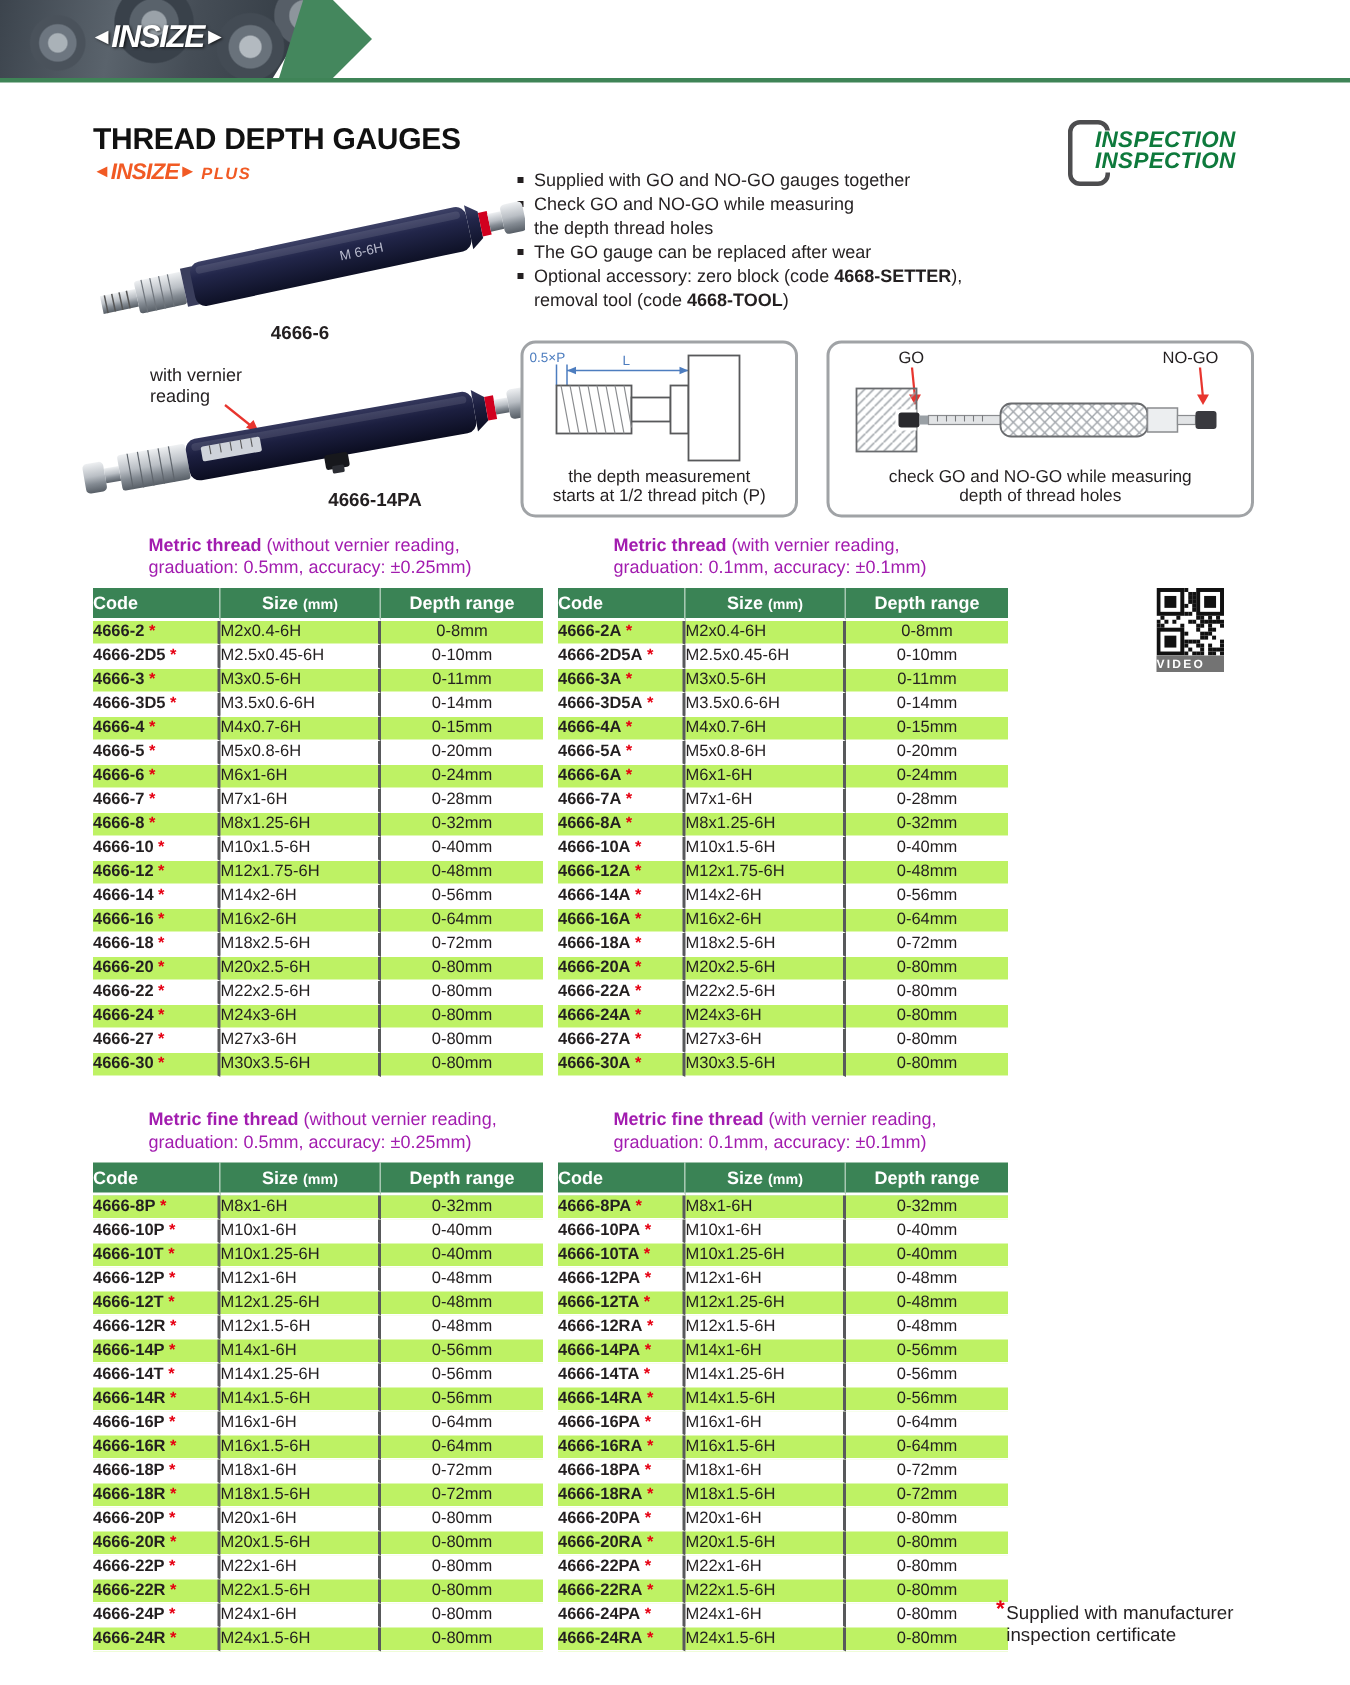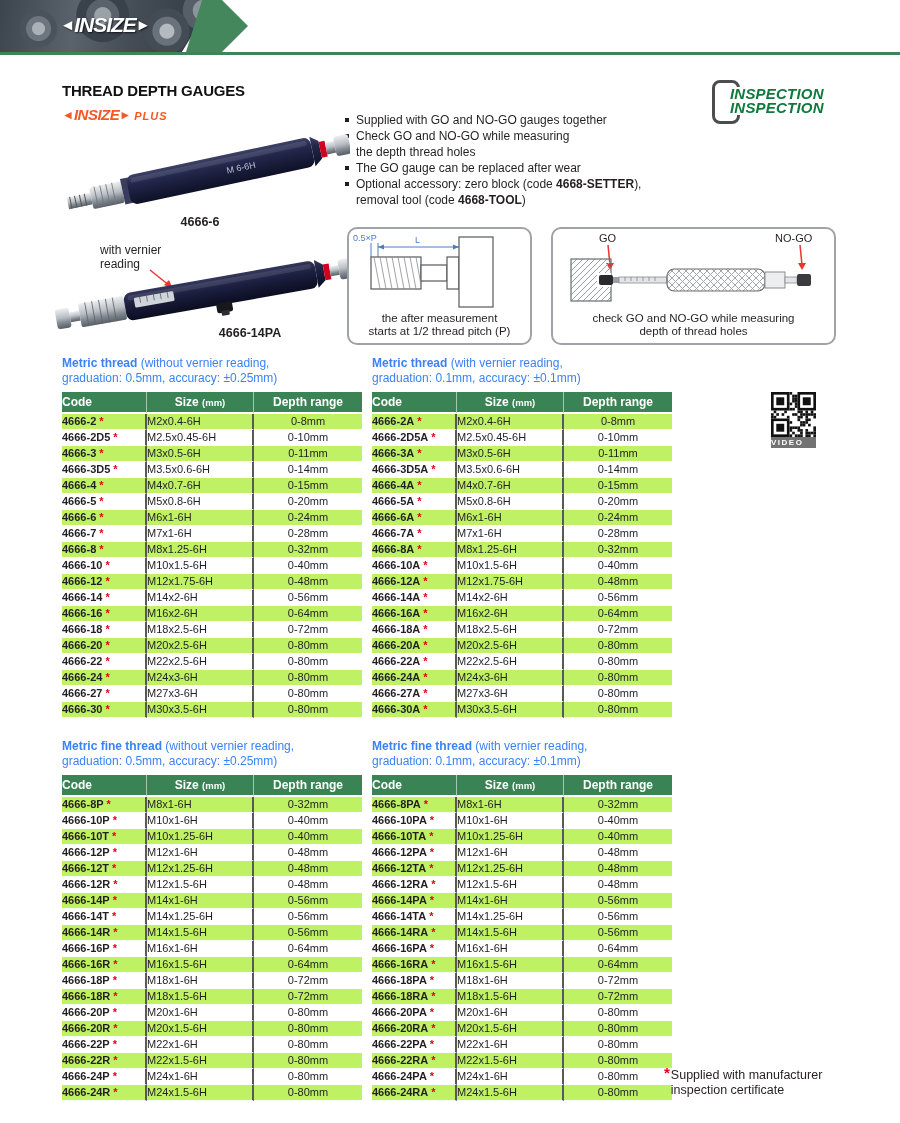--- a/index.html
+++ b/index.html
@@ -17,21 +17,21 @@
       linear-gradient(100deg,#3c444d 0%,#5a636c 35%,#454d56 60%,#303840 100%);}
   .banner-logo{position:absolute;left:30px;top:13px;width:150px;text-align:center;
     color:#fff;font-weight:bold;font-style:italic;font-size:21px;letter-spacing:-1px;
     text-shadow:1px 1px 2px rgba(0,0,0,.7);white-space:nowrap;}
   .banner-logo .arr{font-size:15px;font-style:normal;position:relative;top:-2px;}
   .banner-arrow{position:absolute;left:186px;top:0;width:62px;height:52px;background:#44875d;
     clip-path:polygon(26% 0,58% 0,100% 50%,58% 100%,0 100%);}
   .banner-line{position:absolute;left:0;top:52px;width:900px;height:3px;background:#3f8457;}
 
   
-  .page-title{position:absolute;left:62px;top:82px;font-size:15px;font-weight:bold;color:#111;letter-spacing:-.2px;}
+  .page-title{position:absolute;left:62px;top:82px;font-size:20px;font-weight:bold;color:#111;letter-spacing:-.2px;}
   .plus-logo{position:absolute;left:62px;top:106px;color:#f15a24;font-style:italic;font-weight:bold;white-space:nowrap;}
   .plus-logo .arr{font-size:12px;font-style:normal;position:relative;top:-1px;}
   .plus-logo .brand{font-size:15px;letter-spacing:-0.5px;}
   .plus-logo .plus{font-size:11px;letter-spacing:1px;margin-left:3px;}
 
   .cert-badge{position:absolute;left:712px;top:80px;width:160px;height:46px;}
   .cert-icon{position:absolute;left:0;top:0;width:22px;height:38px;border:3px solid #4d4d4f;border-radius:8px;}
   .cert-text{position:absolute;left:16px;top:7px;background:#fff;padding:0 2px;
     color:#0e7a3c;font-style:italic;font-weight:bold;font-size:15px;line-height:14px;letter-spacing:.2px;white-space:nowrap;}
 
@@ -52,21 +52,21 @@
   
   .diagram{position:absolute;border:2px solid #a0a3a6;border-radius:10px;background:#fff;}
   #diagram1{left:347px;top:227px;width:181px;height:114px;}
   #diagram2{left:551px;top:227px;width:281px;height:114px;}
   .diag-caption{position:absolute;left:0;bottom:5px;width:100%;text-align:center;font-size:11.5px;line-height:13px;color:#231f20;}
 
   
   .tblock{position:absolute;width:298px;}
   #t1{left:62px;top:356px;} #t2{left:372px;top:356px;}
   #t3{left:62px;top:739px;} #t4{left:372px;top:739px;}
-  .tcaption{font-size:12px;line-height:15px;margin-bottom:6px;color:#3b82f6;}
+  .tcaption{font-size:12px;line-height:15px;margin-bottom:6px;color:#a21caf;margin-left:37px;}
   .tcaption .nb{font-weight:bold;}
   table.spec{border-collapse:separate;border-spacing:0;width:298px;table-layout:fixed;}
   table.spec th{background:#3a8355;color:#fff;font-size:12px;height:20px;
     border-bottom:2px solid #fff;border-right:1px solid rgba(255,255,255,.55);padding:0;}
   table.spec th:last-child{border-right:none;}
   th.h-code{text-align:left;padding-left:8px;width:84px;}
   th.h-size{width:106px;} th.h-depth{width:108px;}
   th .unit{font-size:9.5px;font-weight:bold;}
   table.spec td{font-size:11px;height:15px;line-height:15px;padding:0;
     border-bottom:1px solid #fff;color:#231f20;}
@@ -224,21 +224,21 @@
           <line x1="31" y1="28" x2="37" y2="60"></line>
           <line x1="37" y1="28" x2="43" y2="60"></line>
         <line x1="43" y1="28" x2="49" y2="60"></line>
           <line x1="49" y1="28" x2="55" y2="60"></line>
           <line x1="55" y1="28" x2="61" y2="60"></line>
         <line x1="61" y1="28" x2="67" y2="60"></line>
           <line x1="67" y1="28" x2="72" y2="56"></line>
       </g>
     </svg>
     <div class="diag-caption">
-      <div>the after measurement</div>
+      <div>the depth measurement</div>
       <div>starts at 1/2 thread pitch (P)</div>
     </div>
   </div>
 
   <div class="diagram" id="diagram2">
     <svg width="277" height="80" viewBox="0 0 277 80">
       <defs>
         <pattern id="hatch" width="6" height="6" patternUnits="userSpaceOnUse">
           <line x1="0" y1="6" x2="6" y2="0" stroke="#9aa0a5" stroke-width="1"></line>
         </pattern>

